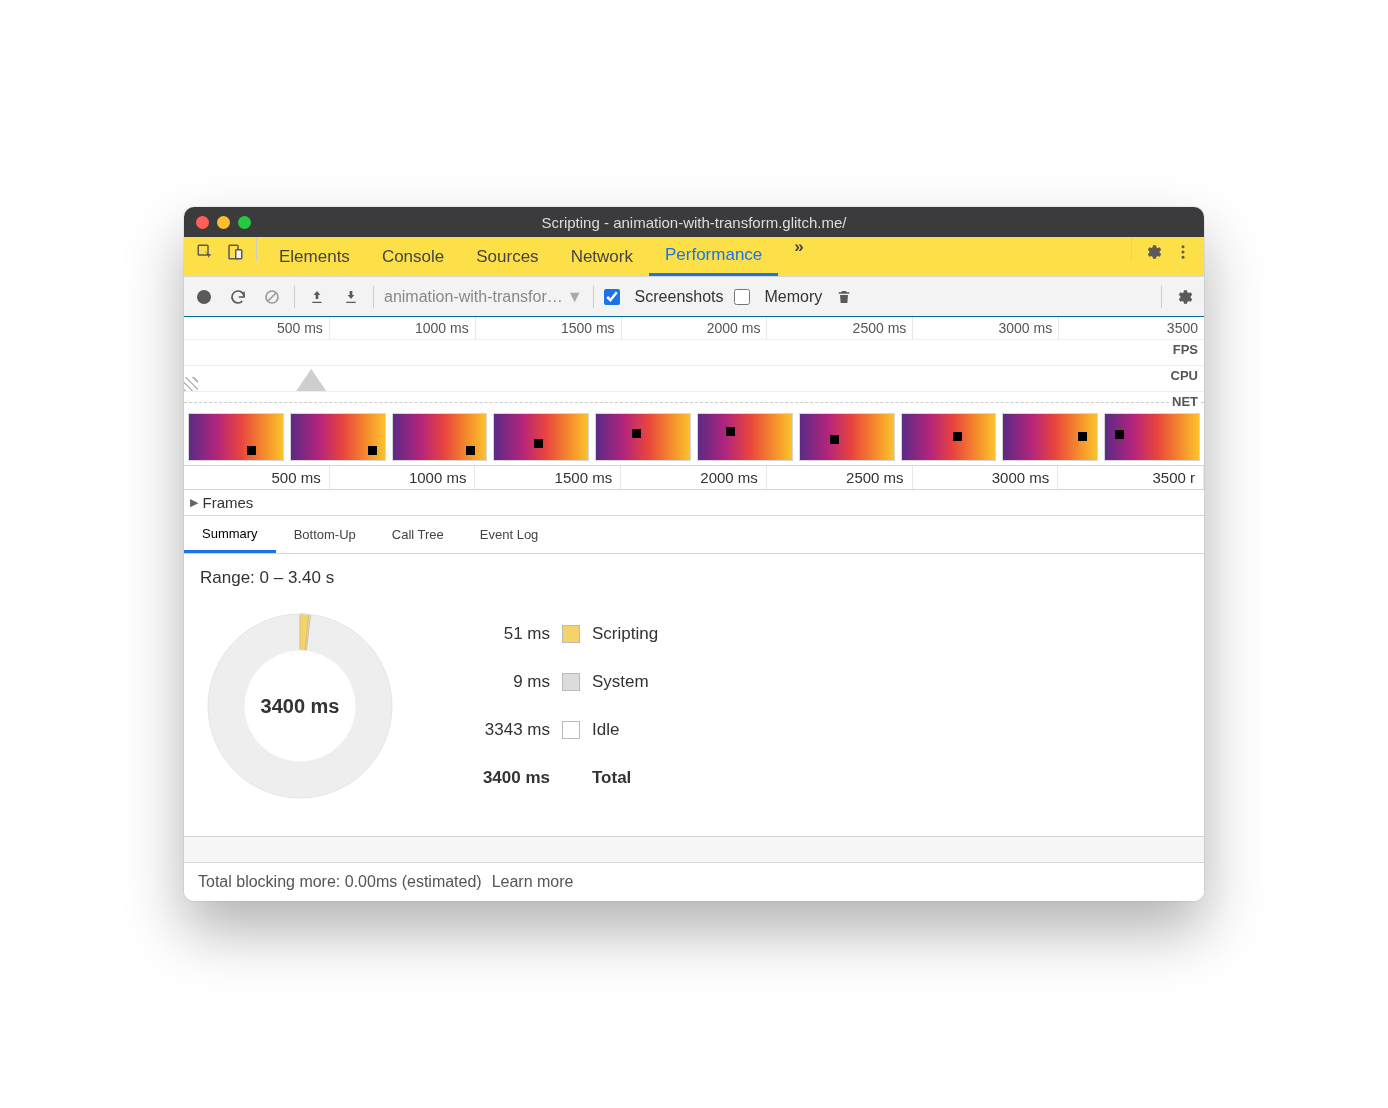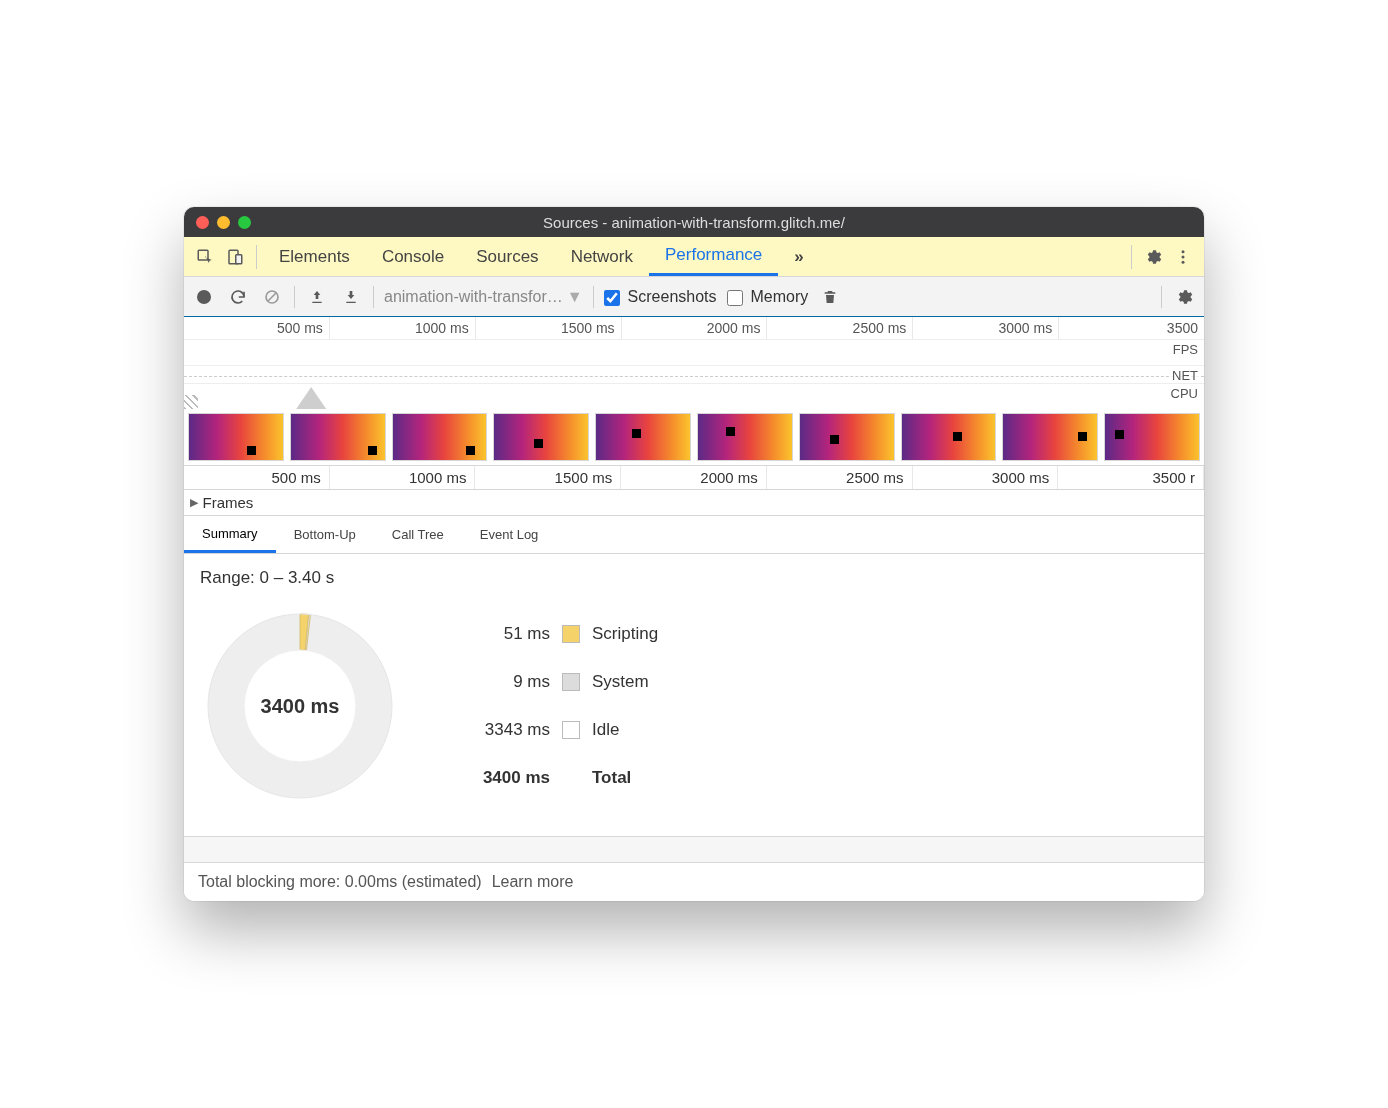--- a/index.html
+++ b/index.html
@@ -34,23 +34,23 @@
   .tl-close { background: #ff5f57; }
   .tl-min   { background: #febc2e; }
   .tl-max   { background: #28c840; }
   .titlebar .title {
     position: absolute; left: 0; right: 0; text-align: center;
     color: #ddd; font-size: 15px; font-weight: 400;
     pointer-events: none;
   }
   
   .tabs-row {
-    display: flex; align-items: center;
+    display: flex; align-items: flex-start;
     height: 40px; border-bottom: 1px solid #d6d6d6;
-    padding: 0 6px; background: #fef9c3;
+    padding: 0 6px; background: #fde047;
   }
   .tabs-row .icon-btn {
     width: 30px; height: 30px; display:flex; align-items:center; justify-content:center;
     color: #5a5a5a; cursor: pointer;
   }
   .vsep { width:1px; height:24px; background:#ccc; margin: 0 6px; }
   .tabs { display: flex; height: 100%; }
   .tab {
     padding: 0 16px; display:flex; align-items:center;
     color: #444; font-size: 17px; cursor: pointer;
@@ -65,42 +65,42 @@
   }
   .toolbar .tb-btn {
     width: 24px; height: 24px; display:flex; align-items:center; justify-content:center;
     color:#5a5a5a; cursor:pointer;
   }
   .toolbar .divider { width:1px; height:22px; background:#ccc; }
   .toolbar .profile {
     color:#888; font-size:16px; display:flex; align-items:center; gap:4px;
     max-width: 260px; overflow: hidden; white-space: nowrap;
   }
-  .toolbar label.cb { display:flex; align-items:flex-end; gap:8px; font-size:16px; color:#333; cursor:pointer;}
+  .toolbar label.cb { display:flex; align-items:center; gap:15px; font-size:16px; color:#333; cursor:pointer;}
   .toolbar input[type=checkbox]{ width:16px; height:16px; accent-color:#1a73e8;}
   
   .overview {
     border-bottom: 1px solid #d6d6d6;
     position: relative;
   }
   .ruler {
     display:flex; height:22px; font-size:14px; color:#555;
     position: relative;
   }
   .ruler .tick {
     flex:1; border-right:1px solid #e8e8e8; text-align:right; padding-right:6px;
     line-height: 22px;
   }
   .ruler .tick:last-child { border-right: none; }
   .lanes {
     position: relative;
   }
   .lane { height: 26px; border-top:1px solid #eee; position:relative;}
   .lane-label {
-    position:absolute; right:4px; top:2px; font-size:13px; font-weight:400; color:#555; background:rgba(255,255,255,0.7); padding:0 2px;
+    position:absolute; right:4px; top:2px; font-size:13px; font-weight:700; color:#555; background:rgba(255,255,255,0.7); padding:0 2px;
   }
   .cpu-bump {
     position:absolute; bottom:0; left:11%; width:30px; height:22px;
     background:#c9c9c9; clip-path: polygon(50% 0, 100% 100%, 0 100%);
     opacity:0.9;
   }
   .hatch {
     position:absolute; bottom:0; left:0; width:14px; height:14px;
     background: repeating-linear-gradient(45deg,#bbb 0 2px, transparent 2px 5px);
   }
@@ -170,21 +170,21 @@
 <body>
 
 <div class="window">
 
   <div class="titlebar">
     <div class="traffic">
       <span class="tl-close"></span>
       <span class="tl-min"></span>
       <span class="tl-max"></span>
     </div>
-    <div class="title">Sources - animation-with-transform.glitch.me/</div>
+    <div class="title">Scripting - animation-with-transform.glitch.me/</div>
   </div>
 
   <div class="tabs-row">
     <div class="icon-btn">
       <svg width="18" height="18" viewBox="0 0 24 24" fill="none" stroke="#5a5a5a" stroke-width="2">
           <rect x="3" y="3" width="13" height="13" rx="1"></rect>
           <path d="M12 12 l9 4 -3 1 -1 3 -4 -9z" fill="#5a5a5a" stroke="none"></path>
         </svg>
     </div>
     <div class="icon-btn">
@@ -282,28 +282,28 @@
         <div class="tick">1500 ms</div>
         <div class="tick">2000 ms</div>
         <div class="tick">2500 ms</div>
         <div class="tick">3000 ms</div>
         <div class="tick">3500</div>
       </div>
     <div class="lanes">
       <div class="lane">
         <span class="lane-label">FPS</span>
       </div>
-      <div class="lane" style="height:18px">
-        <div class="net-line"></div>
-        <span class="lane-label">NET</span>
-      </div>
       <div class="lane">
         <div class="hatch"></div>
         <div class="cpu-bump"></div>
         <span class="lane-label">CPU</span>
+      </div>
+      <div class="lane" style="height:18px">
+        <div class="net-line"></div>
+        <span class="lane-label">NET</span>
       </div>
     </div>
     <div class="filmstrip" id="filmstrip">
         <div class="frame">
           <div class="dot" style="left: 62%; top: 70%;"></div>
         </div>
         <div class="frame">
           <div class="dot" style="left: 82%; top: 70%;"></div>
         </div>
         <div class="frame">

